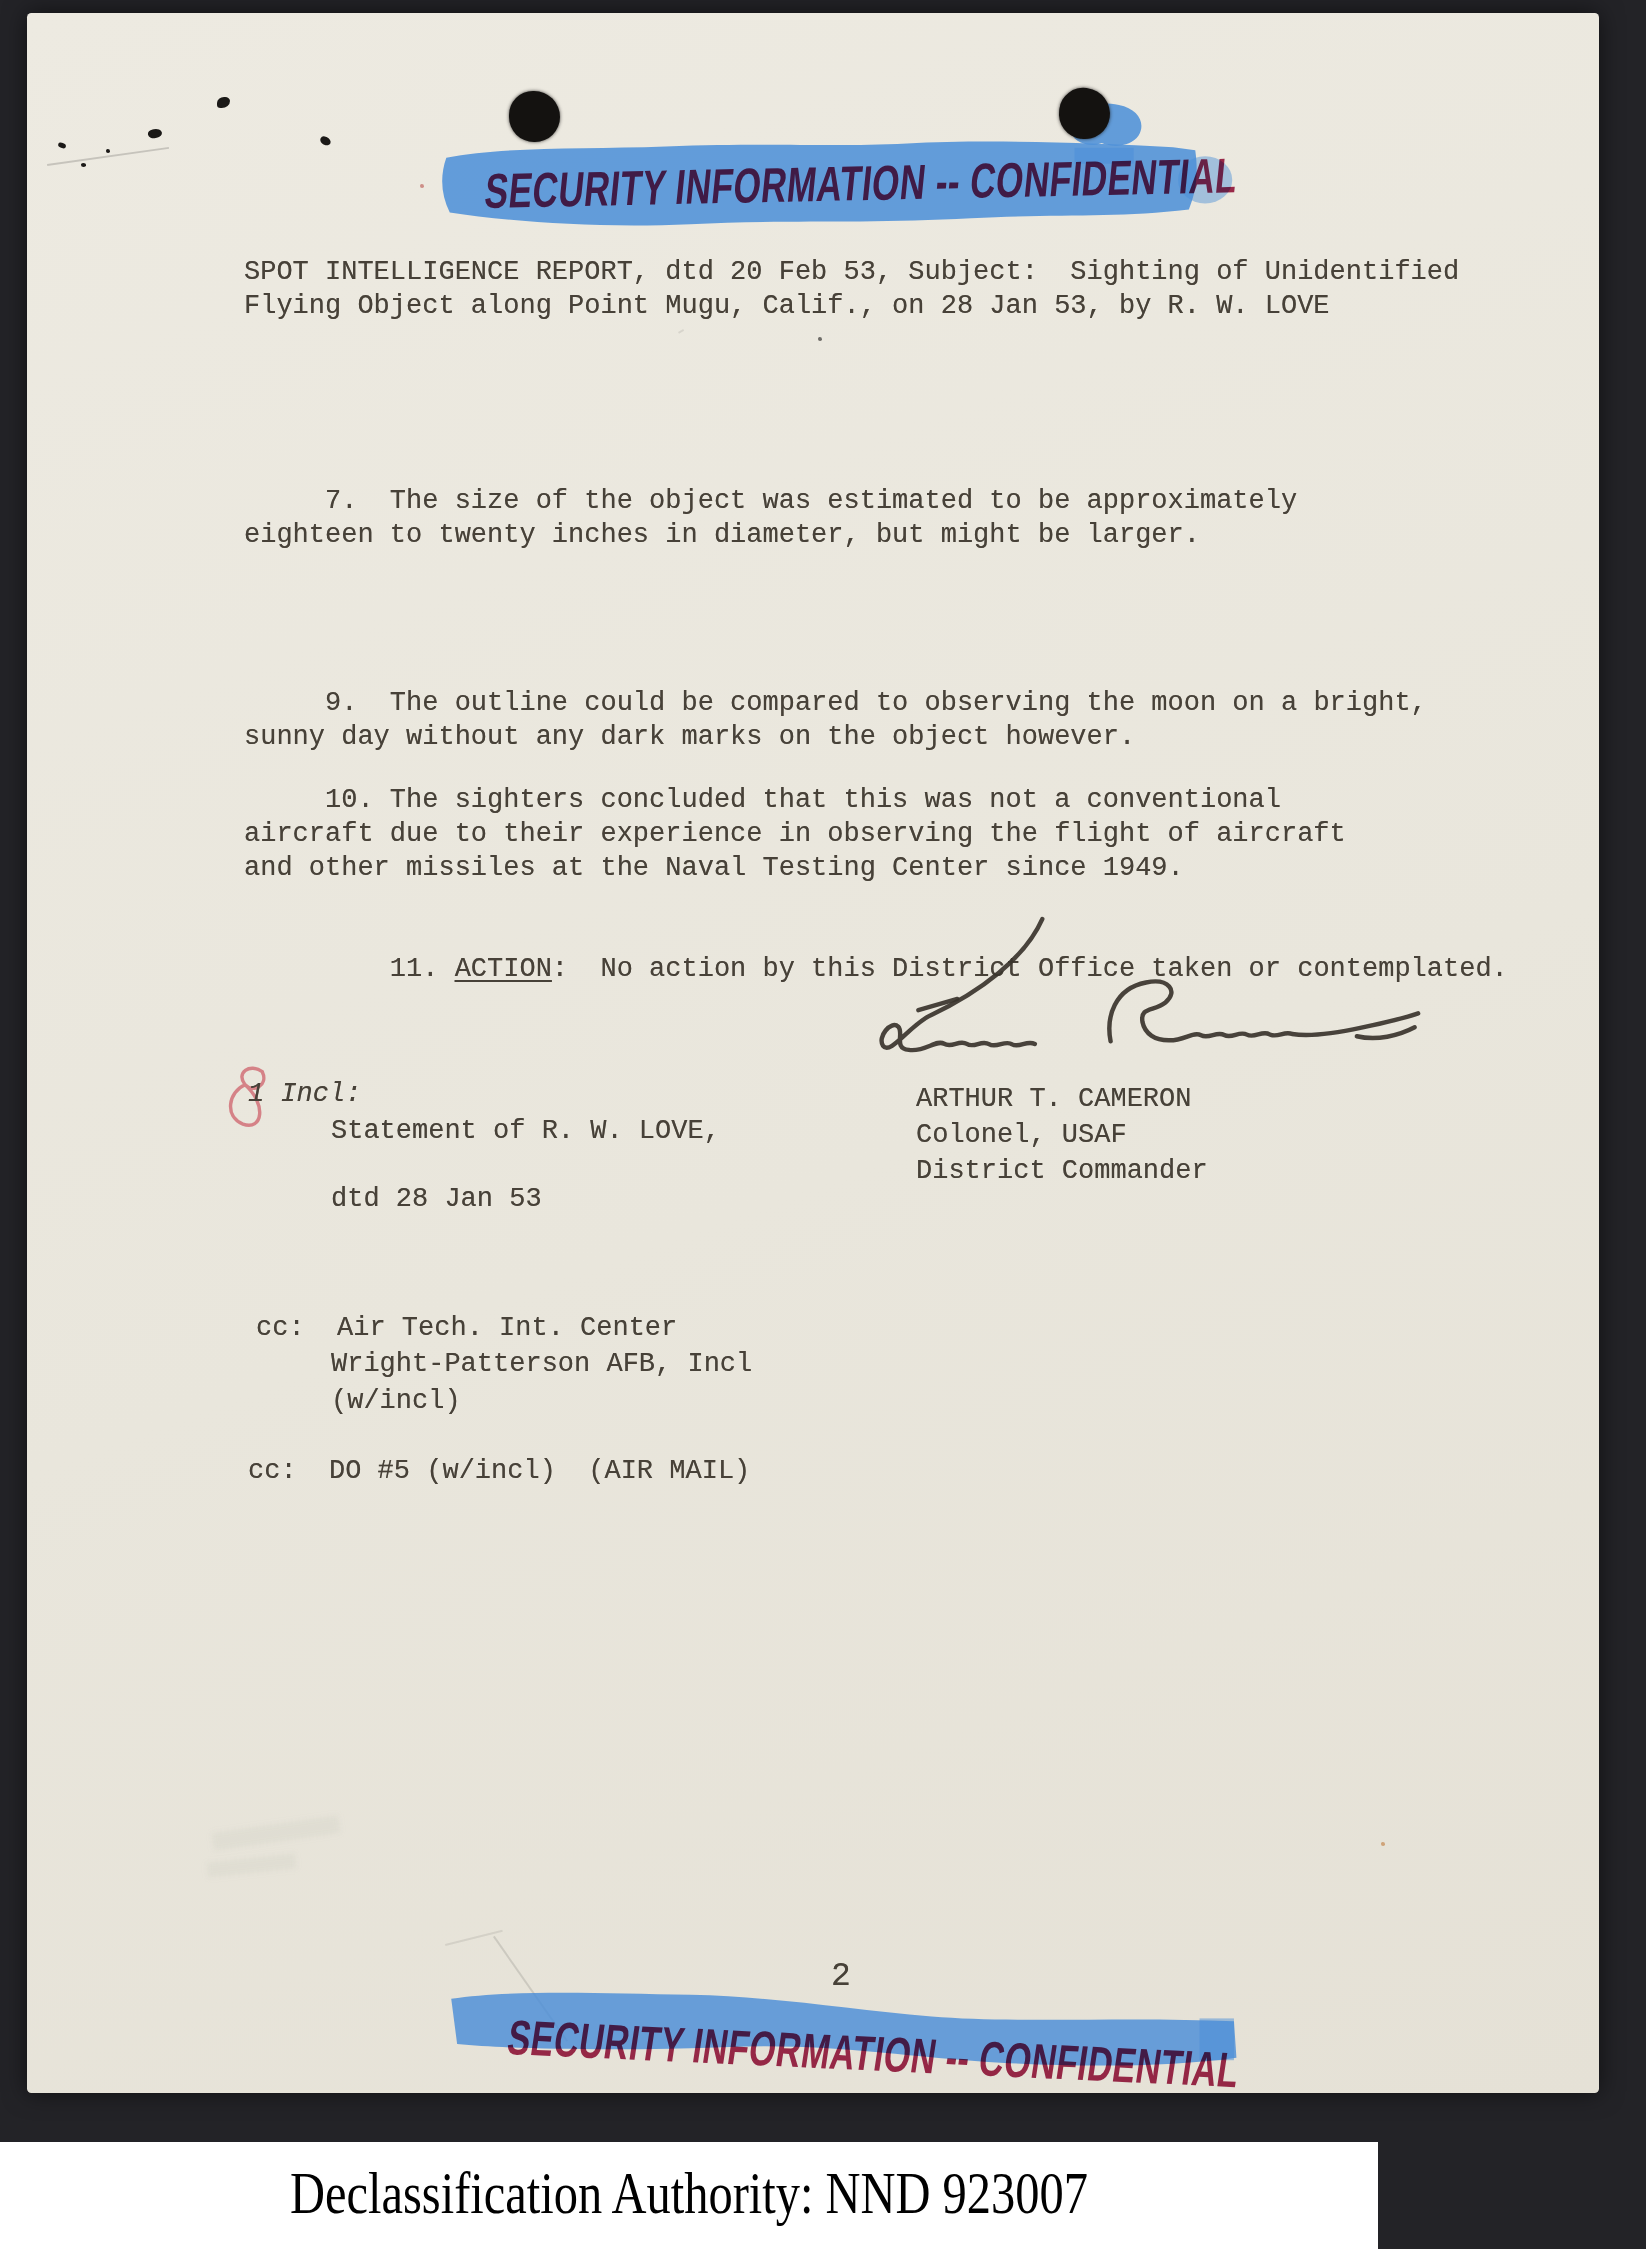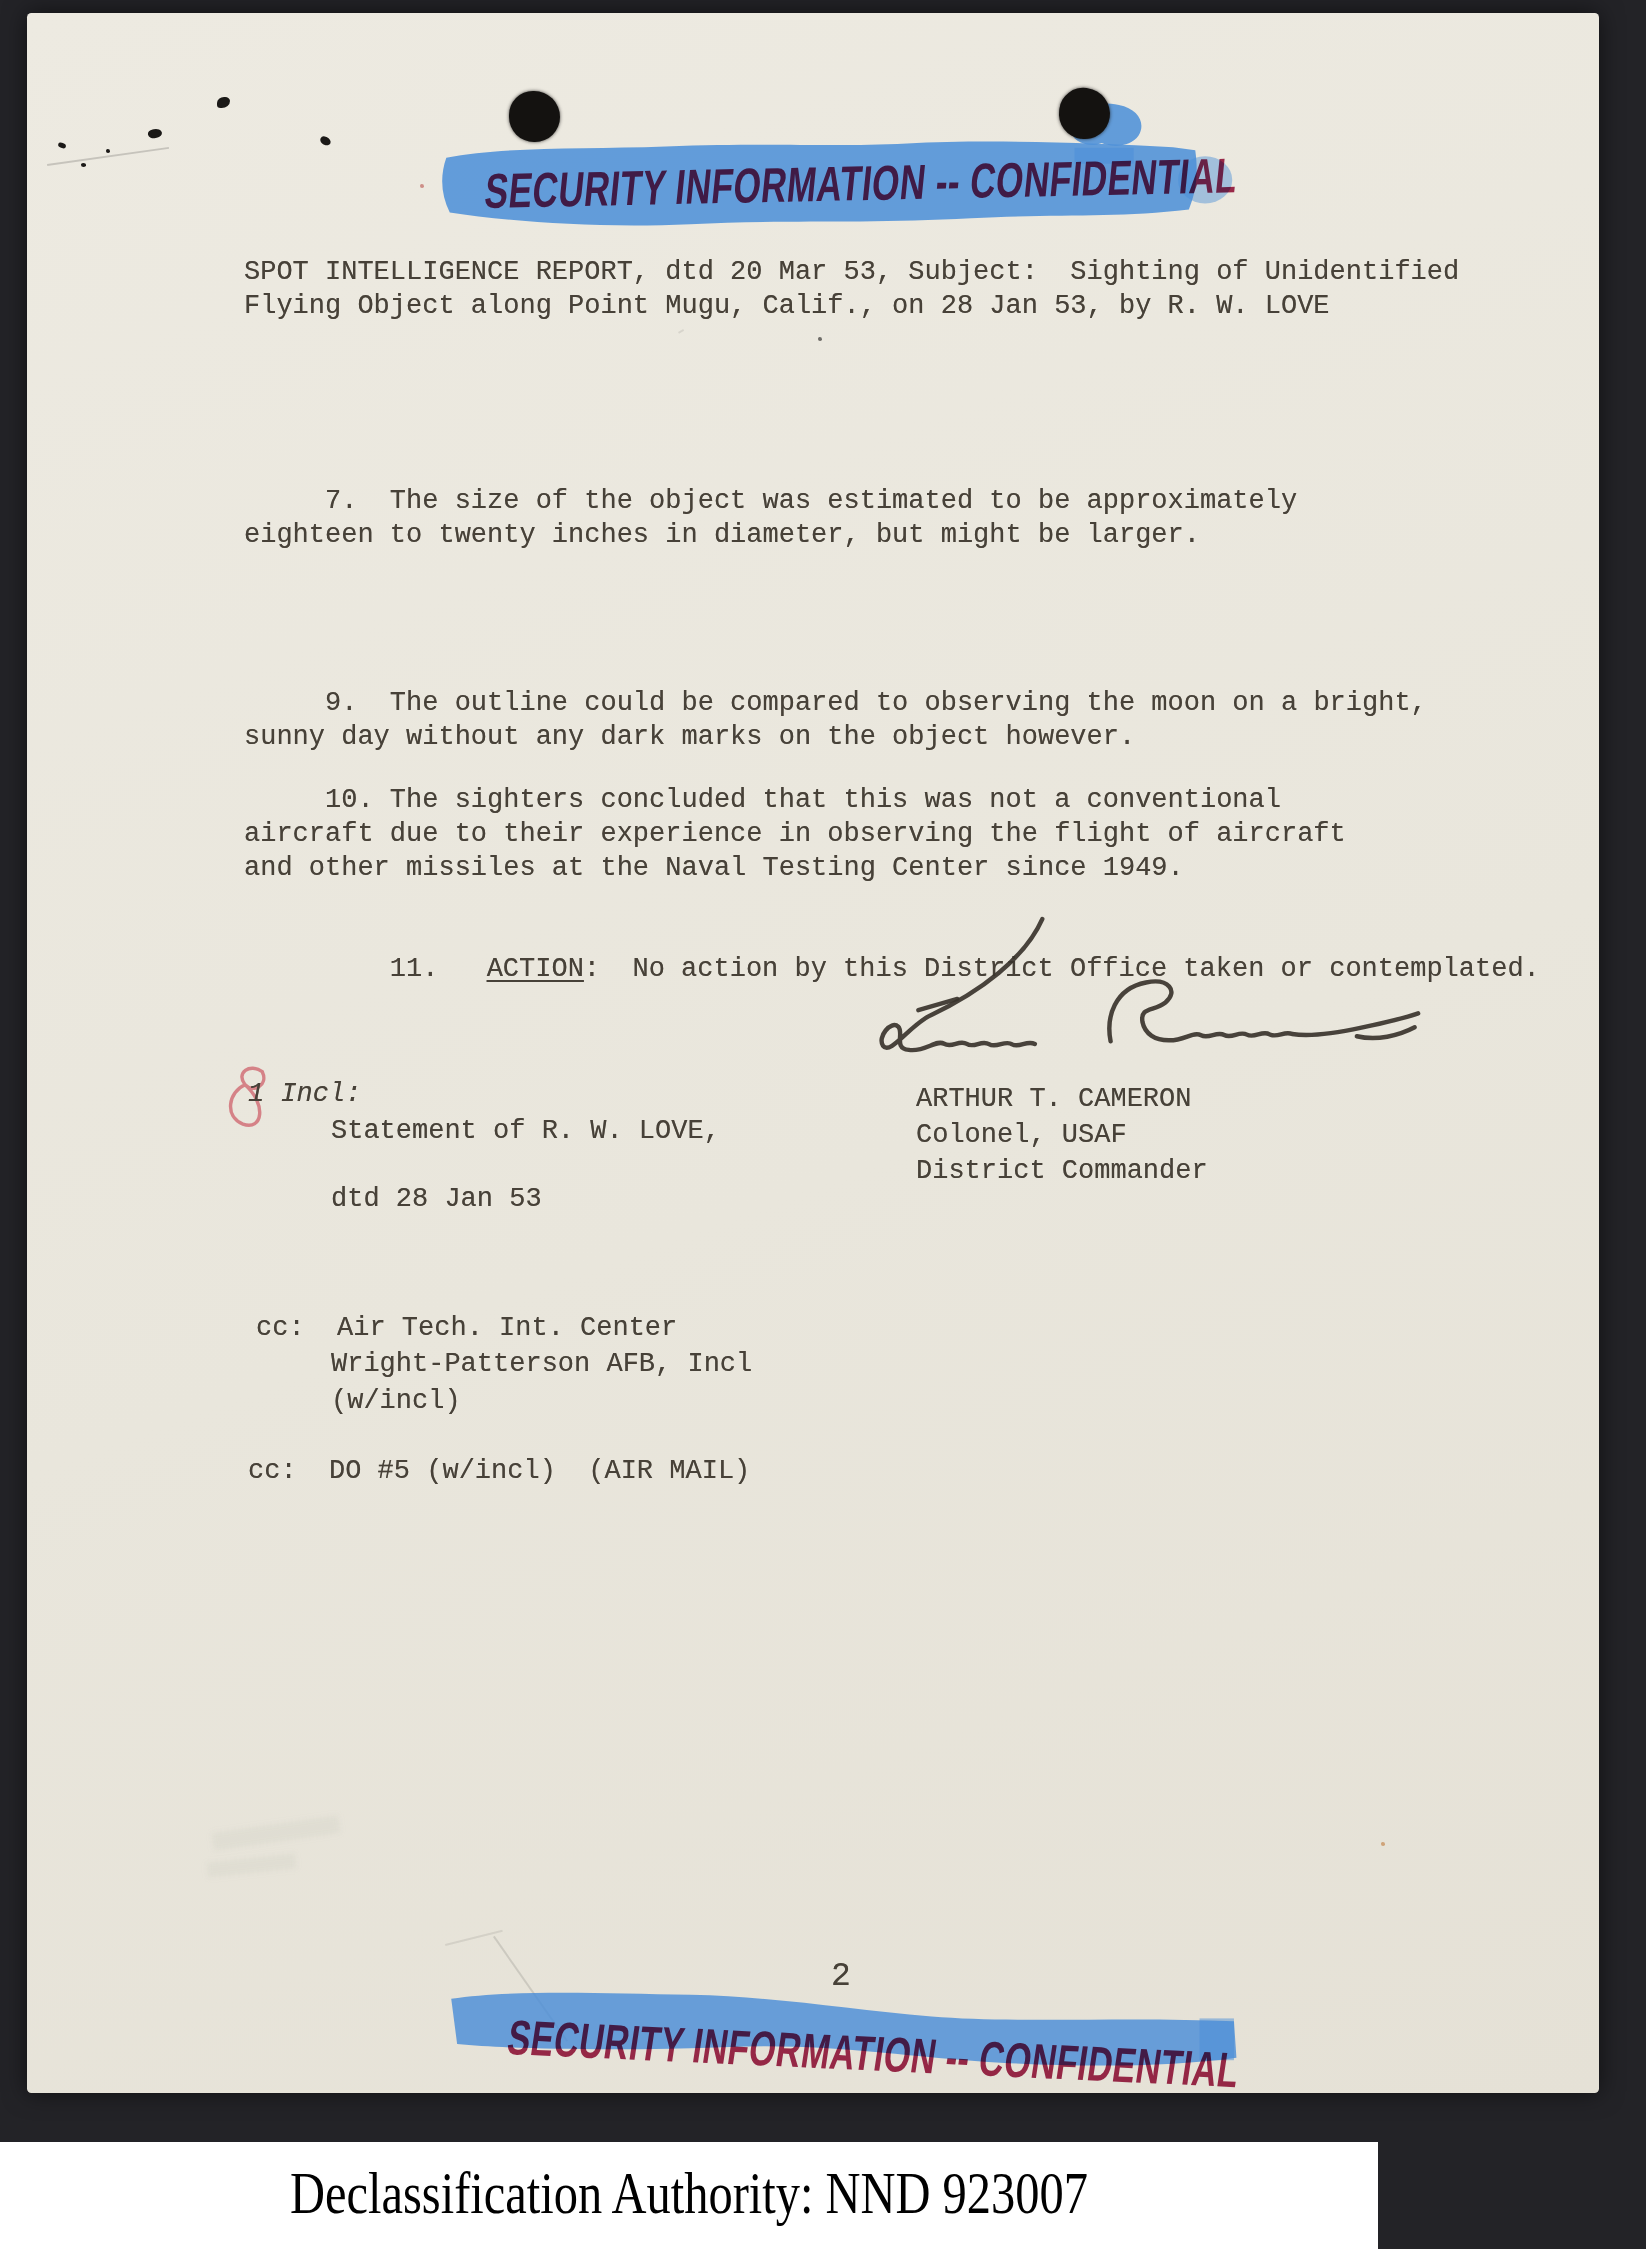--- a/index.html
+++ b/index.html
@@ -24,21 +24,21 @@
     box-shadow:0 0 23px rgba(0,0,0,.55);
   }
   .tw{
     position:absolute;
     font-family:"Liberation Mono","DejaVu Sans Mono",monospace;
     font-size:27px;line-height:34px;
     color:var(--typewriter-ink,#474138);
     white-space:pre-wrap;
     text-shadow:0 0 0.5px rgba(60,54,45,.55);
   }
-  .tw .uline{text-decoration:underline;text-decoration-thickness:2px;text-underline-offset:4px;margin-left:32px;}
+  .tw .uline{text-decoration:underline;text-decoration-thickness:2px;text-underline-offset:4px;}
   .stamp-band{position:absolute;}
   .stamp-band path,.stamp-band rect,.stamp-band ellipse{fill:var(--highlight-blue,#4a8ed8);}
   .stamp-text{
     position:absolute;
     font-family:"Liberation Sans","DejaVu Sans",sans-serif;
     font-weight:700;font-size:49px;line-height:49px;
     letter-spacing:0.5px;white-space:nowrap;
     color:var(--stamp-red,#9e1c45);
     mix-blend-mode:multiply;opacity:.93;
     transform-origin:0 50%;
@@ -89,21 +89,21 @@
     <path opacity="0.85" d="M25,115 C140,92 300,98 470,92 C700,84 800,94 960,86 C1120,78 1330,84 1500,94 L1545,100 C1552,150 1546,185 1532,220 C1380,238 1270,228 1090,238 C870,250 700,240 520,250 C340,258 160,246 32,226 C14,190 12,152 25,115 Z"></path>
     <path opacity="0.85" d="M1290,55 C1285,10 1340,-1 1390,8 C1430,16 1445,45 1430,70 C1415,92 1380,95 1355,85 C1330,95 1295,85 1290,55 Z"></path>
     <rect x="1300" y="95" width="120" height="32" opacity="0.55"></rect>
     <ellipse cx="1565" cy="160" rx="55" ry="48" opacity="0.45"></ellipse>
   </svg>
   <div class="stamp-text stamp-text-top">SECURITY  INFORMATION -- CONFIDENTIAL</div>
 
   <div class="hole" style="left:482px;top:78px;"></div>
   <div class="hole" style="left:1032px;top:75px;transform:rotate(8deg);"></div>
 
-  <div class="tw" style="left:217px;top:242px;">SPOT INTELLIGENCE REPORT, dtd 20 Mar 53, Subject:  Sighting of Unidentified
+  <div class="tw" style="left:217px;top:242px;">SPOT INTELLIGENCE REPORT, dtd 20 Feb 53, Subject:  Sighting of Unidentified
 Flying Object along Point Mugu, Calif., on 28 Jan 53, by R. W. LOVE</div>
 
   <div class="tw" style="left:217px;top:471px;">     7.  The size of the object was estimated to be approximately
 eighteen to twenty inches in diameter, but might be larger.</div>
   <div class="tw" style="left:217px;top:673px;">     9.  The outline could be compared to observing the moon on a bright,
 sunny day without any dark marks on the object however.</div>
   <div class="tw" style="left:217px;top:770px;">     10. The sighters concluded that this was not a conventional
 aircraft due to their experience in observing the flight of aircraft
 and other missiles at the Naval Testing Center since 1949.</div>
   <div class="tw" style="left:217px;top:905px;">

